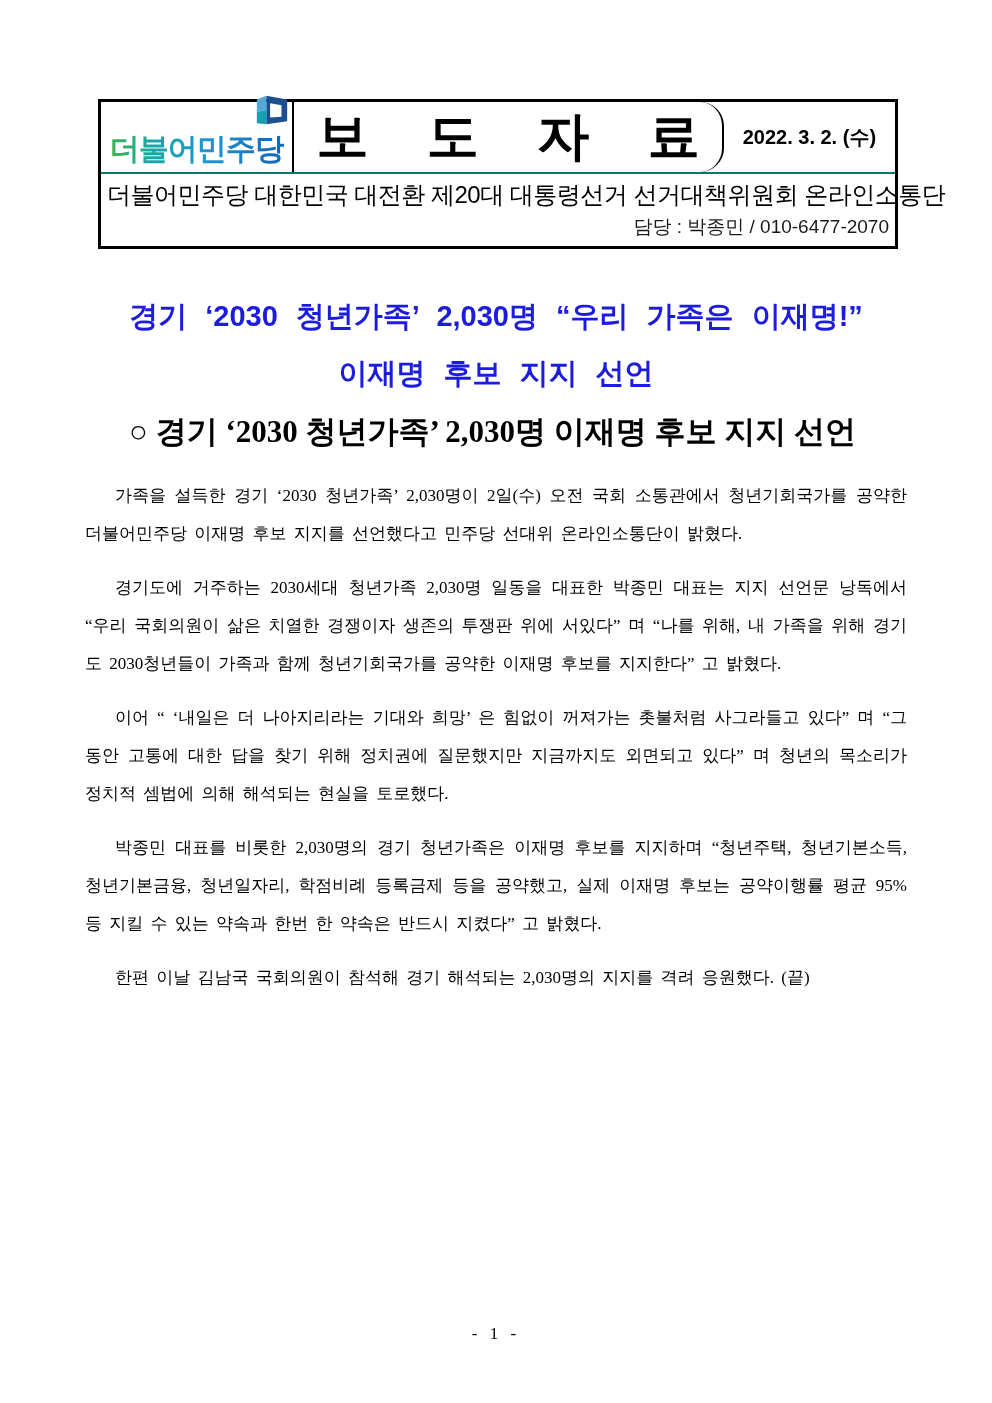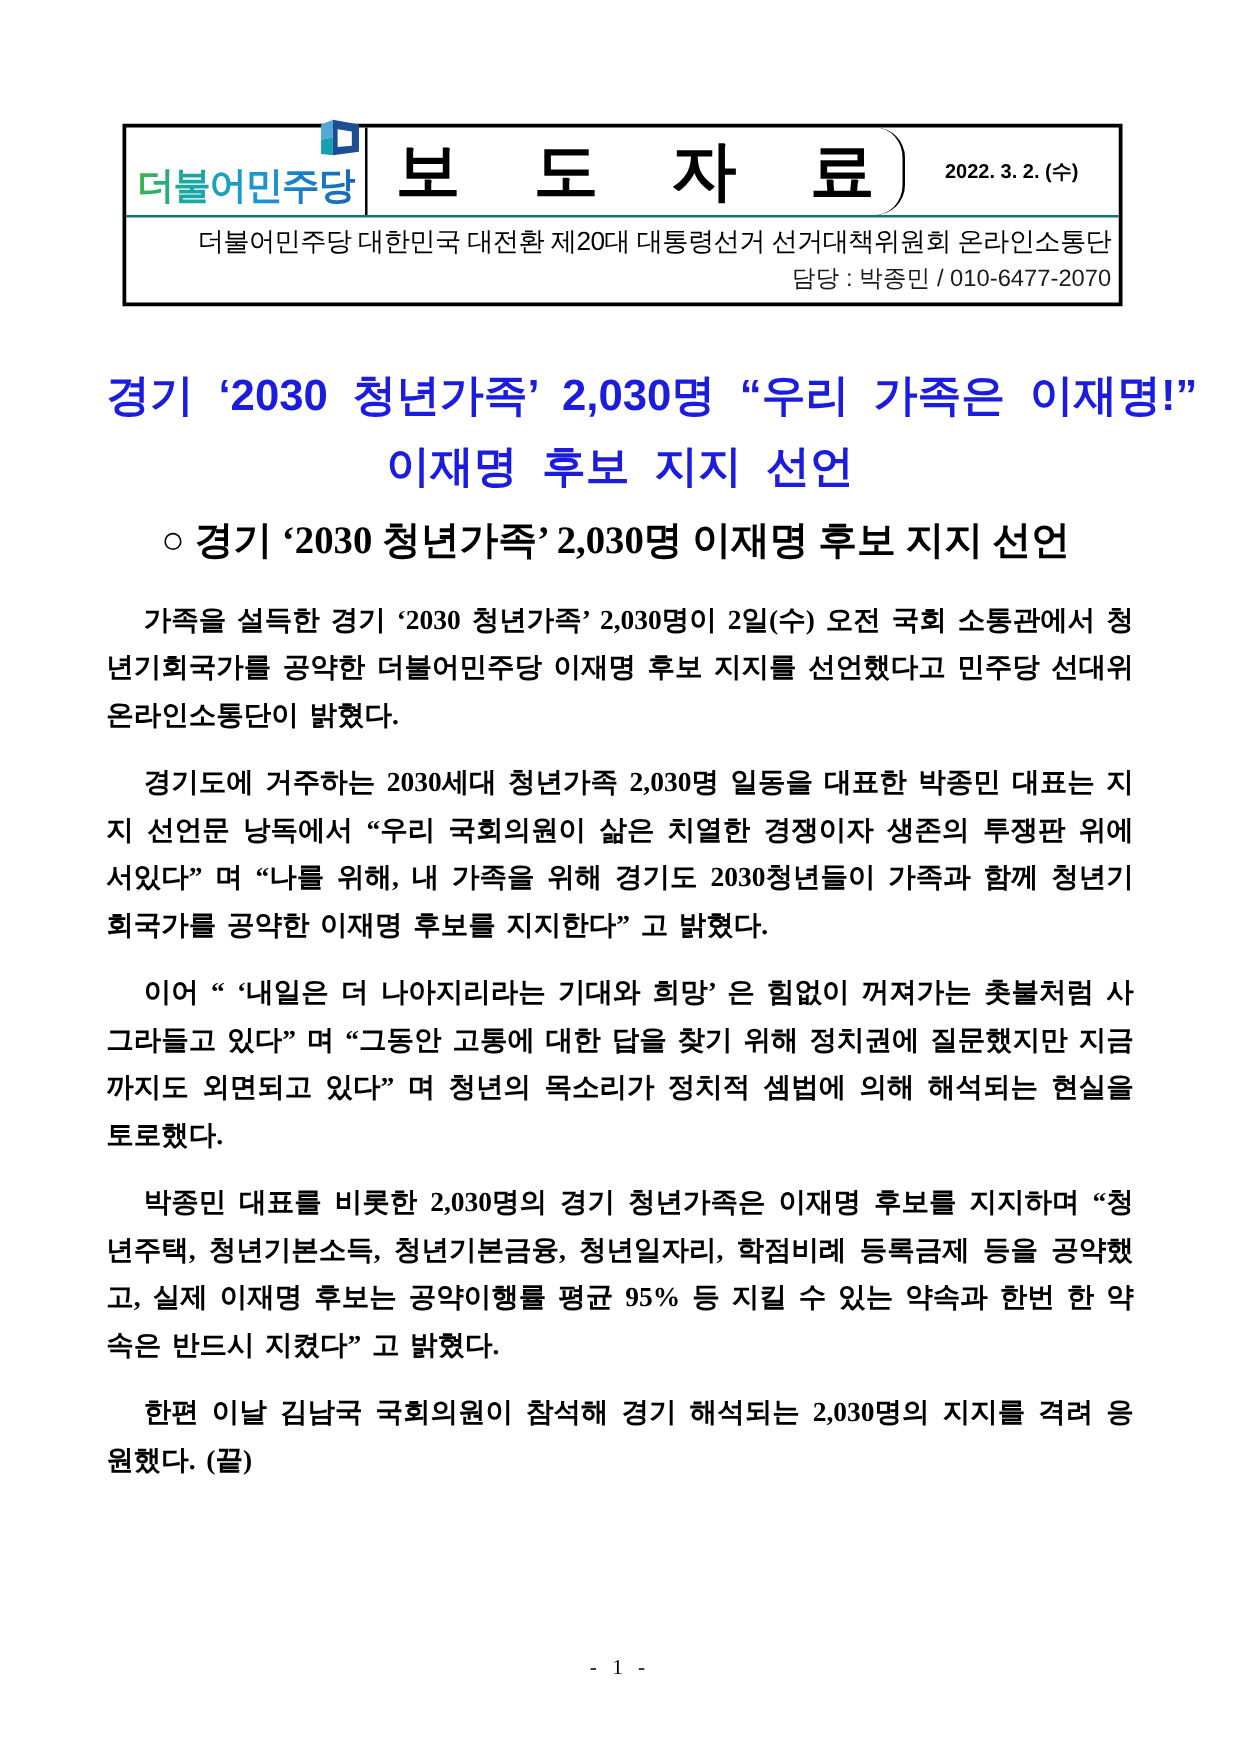--- a/index.html
+++ b/index.html
@@ -71,28 +71,28 @@
     white-space: nowrap;
     border-radius: 24px;
   }
   .date-cell {
     width: 196px;
     display: flex;
     align-items: center;
     justify-content: center;
     font-family: "Liberation Sans", "DejaVu Sans", sans-serif;
     font-weight: 700;
-    font-size: 16px;
+    font-size: 20px;
     white-space: nowrap;
   }
   .header-row2 { padding: 5px 6px 6px 6px; }
   .committee-line {
-    text-align: right;
+    text-align: left;
     font-family: "Liberation Sans", "DejaVu Sans", sans-serif;
-    font-size: 21px;
+    font-size: 24px;
     letter-spacing: -0.5px;
     white-space: nowrap;
   }
   .contact-line {
     margin-top: 3px;
     text-align: right;
     font-family: "Liberation Sans", "DejaVu Sans", sans-serif;
     font-size: 19px;
     color: #1a1a1a;
     white-space: nowrap;
@@ -101,44 +101,43 @@
   
   .content {
     position: absolute;
     left: 85px; top: 288px;
     width: 822px;
   }
   .headline {
     text-align: center;
     font-family: "Liberation Sans", "DejaVu Sans", sans-serif;
     font-weight: 700;
-    font-size: 35px;
+    font-size: 29px;
     line-height: 57px;
     color: #1c1cdf;
     word-spacing: 10px;
     white-space: nowrap;
   }
   .bullets { margin-top: 8px; }
   .bullet-line {
     font-weight: 700;
     font-size: 31px;
     line-height: 43px;
     white-space: nowrap;
     margin-left: 44px;
   }
   .bullet-marker { font-weight: 400; margin-right: 8px; }
   .body-text { margin-top: 24px; }
   .body-text p {
-    font-size: 22px;
+    font-size: 17px;
     line-height: 38px;
     text-align: justify;
     text-indent: 30px;
     word-spacing: 3px;
     margin-bottom: 16px;
-    font-weight: bold;
   }
   .page-footer {
     position: absolute;
     left: 0; right: 0;
     top: 1324px;
     text-align: center;
     font-size: 17px;
     letter-spacing: 4px;
   }
 </style>

